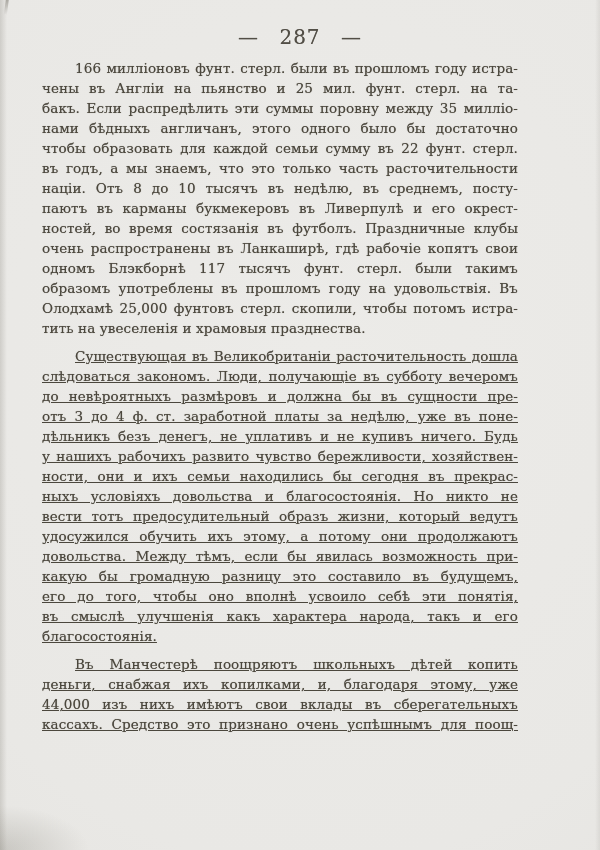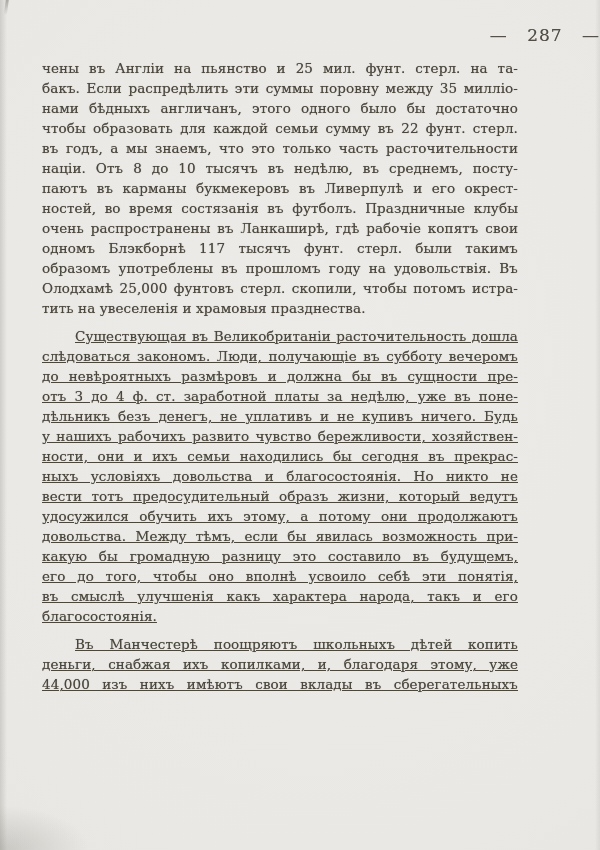--- a/index.html
+++ b/index.html
@@ -42,22 +42,22 @@
     left: 0; bottom: 0;
     width: 90px; height: 45px;
     background: radial-gradient(ellipse at 0% 100%, rgba(92,88,76,0.22), rgba(92,88,76,0) 70%);
   }
   
   .page-number {
     position: absolute;
     top: 25px;
     left: 0;
     width: 600px;
-    text-align: right;
-    font-size: 17px;
+    text-align: center;
+    font-size: 20px;
     letter-spacing: 1px;
     word-spacing: 13px;
     color: #524e46;
     text-shadow: 0 0 0.6px rgba(82,78,70,0.55);
   }
   
   .text-block {
     position: absolute;
     top: 58px;
     left: 42px;
@@ -91,20 +91,21 @@
 <div class="page">
   <div class="edge-shadow-left"></div>
   <div class="edge-shadow-right"></div>
   <div class="crease-top-left"></div>
   <div class="corner-shade-bottom-left"></div>
 
   <div class="page-number">— 287 —</div>
 
   <div class="text-block" id="text-block">
       <div class="paragraph">
+        <div class="line indent">166 милліоновъ фунт. стерл. были въ прошломъ году истра-</div>
         <div class="line">чены въ Англіи на пьянство и 25 мил. фунт. стерл. на та-</div>
         <div class="line">бакъ. Если распредѣлить эти суммы поровну между 35 милліо-</div>
         <div class="line">нами бѣдныхъ англичанъ, этого одного было бы достаточно</div>
         <div class="line">чтобы образовать для каждой семьи сумму въ 22 фунт. стерл.</div>
         <div class="line">въ годъ, а мы знаемъ, что это только часть расточительности</div>
         <div class="line">націи. Отъ 8 до 10 тысячъ въ недѣлю, въ среднемъ, посту-</div>
         <div class="line">паютъ въ карманы букмекеровъ въ Ливерпулѣ и его окрест-</div>
         <div class="line">ностей, во время состязанія въ футболъ. Праздничные клубы</div>
         <div class="line">очень распространены въ Ланкаширѣ, гдѣ рабочіе копятъ свои</div>
         <div class="line">одномъ Блэкборнѣ 117 тысячъ фунт. стерл. были такимъ</div>
@@ -126,15 +127,16 @@
         <div class="line">довольства. Между тѣмъ, если бы явилась возможность при-</div>
         <div class="line">какую бы громадную разницу это составило въ будущемъ,</div>
         <div class="line">его до того, чтобы оно вполнѣ усвоило себѣ эти понятія,</div>
         <div class="line">въ смыслѣ улучшенія какъ характера народа, такъ и его</div>
         <div class="line para-end">благосостоянія.</div>
       </div>
       <div class="paragraph">
         <div class="line indent">Въ Манчестерѣ поощряютъ школьныхъ дѣтей копить</div>
         <div class="line">деньги, снабжая ихъ копилками, и, благодаря этому, уже</div>
         <div class="line">44,000 изъ нихъ имѣютъ свои вклады въ сберегательныхъ</div>
+        <div class="line">кассахъ. Средство это признано очень успѣшнымъ для поощ-</div>
       </div>
     </div>
 </div>
 
 </body></html>

